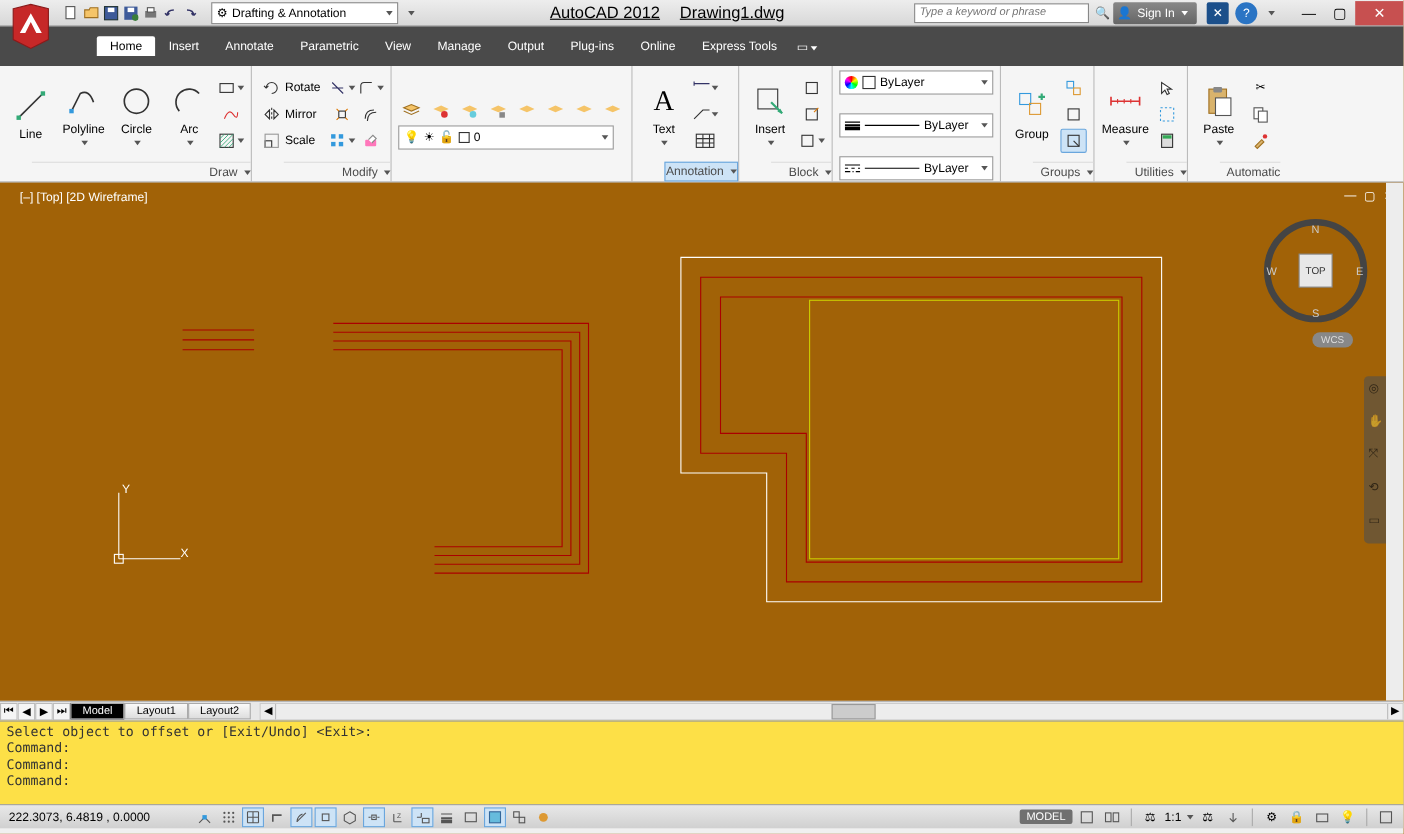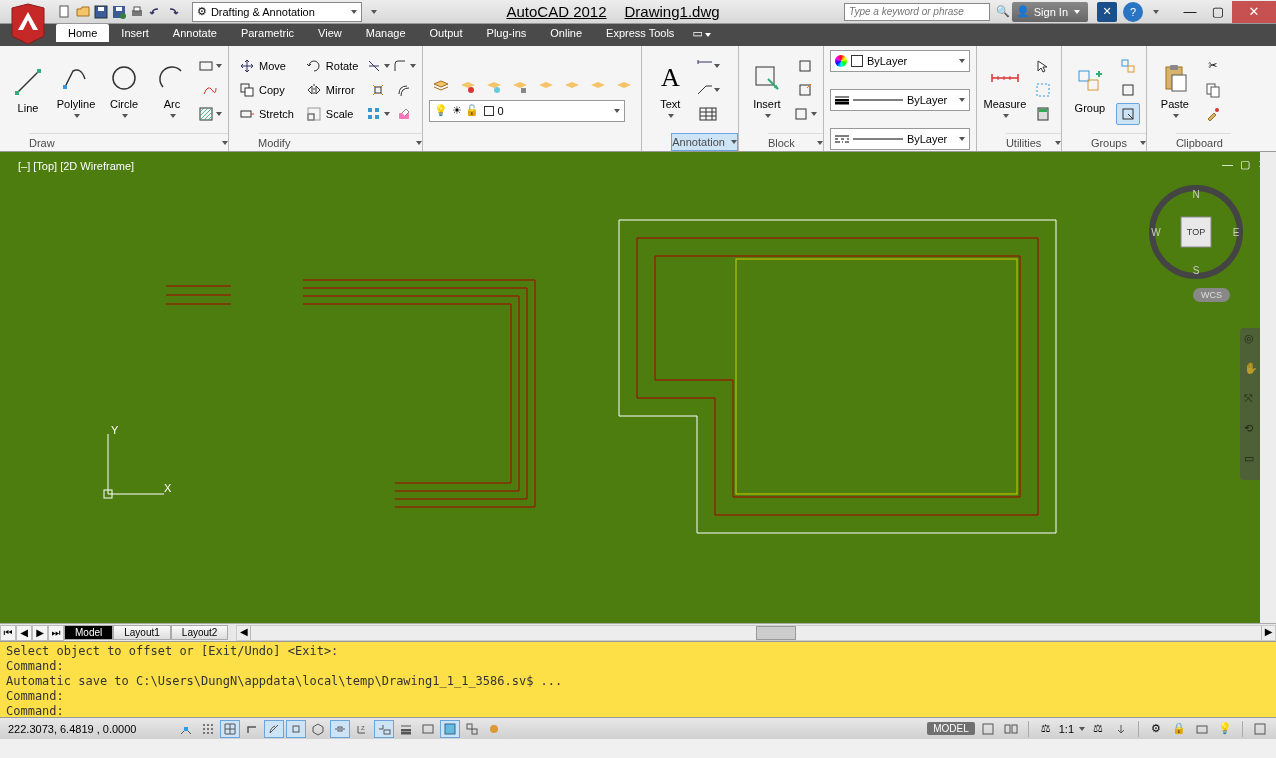--- a/index.html
+++ b/index.html
@@ -6,52 +6,52 @@
 body { font-family: "Segoe UI", Tahoma, sans-serif; font-size: 11px; background: #f0f0f0; overflow: hidden; width: 1276px; height: 758px; }
 
 
 .title-bar { height: 24px; background: linear-gradient(#ededed, #d8d8d8); display: flex; align-items: center; border-bottom: 1px solid #999; }
 .app-logo { width: 44px; height: 44px; position: absolute; left: 6px; top: 2px; z-index: 10; }
 .qat { display: flex; margin-left: 56px; gap: 0; align-items: center; }
 .qat-btn { width: 18px; height: 18px; display: flex; align-items: center; justify-content: center; cursor: pointer; }
 .workspace-dropdown { margin-left: 10px; height: 20px; background: #fff; border: 1px solid #888; display: flex; align-items: center; padding: 0 4px; font-size: 11px; min-width: 170px; }
 .workspace-dropdown .gear { margin-right: 4px; }
 .title-text { flex: 1; text-align: center; font-size: 15px; display: flex; justify-content: center; gap: 18px; text-decoration: underline; }
-.search-box { width: 146px; height: 18px; background: #fff; border: 1px solid #888; font-size: 10px; color: #888; font-style: italic; padding: 0 4px; margin-right: 4px; }
+.search-box { width: 159px; height: 18px; background: #fff; border: 1px solid #888; font-size: 10px; color: #888; font-style: italic; padding: 0 4px; margin-right: 4px; }
 .signin-area { background: linear-gradient(#888, #666); color: #fff; height: 20px; display: flex; align-items: center; padding: 0 8px 0 4px; border-radius: 2px; margin-right: 6px; font-size: 11px; gap: 4px; }
 .help-btn { width: 20px; height: 20px; display: flex; align-items: center; justify-content: center; margin: 0 3px; }
 .win-controls { display: flex; margin-left: 12px; }
 .win-btn { width: 28px; height: 22px; display: flex; align-items: center; justify-content: center; font-size: 13px; }
 .win-btn.close { background: #c75050; color: #fff; width: 44px; }
 
 
-.ribbon-tabs { height: 22px; background: #4a4a4a; display: flex; align-items: flex-start; padding-left: 56px; }
+.ribbon-tabs { height: 36px; background: #4a4a4a; display: flex; align-items: center; padding-left: 88px; }
 .ribbon-tab { padding: 3px 12px; color: #fff; font-size: 11px; cursor: pointer; }
 .ribbon-tab.active { background: #fff; color: #000; border-radius: 2px 2px 0 0; }
 
 
 .ribbon { height: 106px; background: #f5f5f5; display: flex; border-bottom: 1px solid #999; }
 .panel { border-right: 1px solid #bbb; display: flex; flex-direction: column; }
 .panel-body { flex: 1; display: flex; align-items: center; padding: 4px 6px; gap: 4px; }
-.panel-title { height: 18px; text-align: center; font-size: 11px; color: #4b4b4b; border-top: 1px solid #ddd; display: flex; align-items: center; justify-content: space-between; gap: 4px; margin-left: 29px; }
+.panel-title { height: 18px; text-align: center; font-size: 11px; color: #4b4b4b; border-top: 1px solid #ddd; display: flex; align-items: center; justify-content: flex-end; gap: 4px; margin-left: 29px; }
 .panel-title.highlight { background: #cde3f6; border: 1px solid #6aa6dd; }
 .big-tool { display: flex; flex-direction: column; align-items: center; justify-content: center; width: 44px; height: 70px; cursor: pointer; font-size: 11px; gap: 4px; }
 .big-tool .icon-slot { width: 32px; height: 32px; display: flex; align-items: center; justify-content: center; }
 .small-tool-row { display: flex; flex-direction: column; gap: 2px; }
 .small-tool { display: flex; align-items: center; gap: 4px; height: 22px; padding: 0 4px; cursor: pointer; font-size: 11px; }
 .small-tool .icon-slot { width: 16px; height: 16px; display: flex; align-items: center; justify-content: center; }
 .icon-grid { display: flex; flex-direction: column; gap: 2px; }
 .icon-grid-row { display: flex; gap: 2px; }
 .icon-btn { width: 24px; height: 22px; display: flex; align-items: center; justify-content: center; cursor: pointer; border-radius: 2px; }
 .icon-btn.pressed { background: #cde3f6; border: 1px solid #6aa6dd; }
 .dropdown-wide { border: 1px solid #999; background: #fff; height: 22px; display: flex; align-items: center; padding: 0 4px; font-size: 11px; justify-content: space-between; min-width: 170px; }
 .layer-combo { width: 196px; }
 
 
-.drawing-area { position: relative; background: #4d7c0f; height: 471px; overflow: hidden; }
+.drawing-area { position: relative; background: #a16207; height: 471px; overflow: hidden; }
 .viewport-label { position: absolute; left: 18px; top: 8px; color: #fff; font-size: 11px; }
 .vp-controls { position: absolute; right: 4px; top: 6px; display: flex; gap: 4px; color: #fff; }
 .vp-btn { width: 14px; height: 14px; cursor: pointer; color: #fff; }
 .ucs-icon { position: absolute; left: 108px; top: 272px; }
 .viewcube-area { position: absolute; right: 30px; top: 30px; width: 100px; height: 100px; }
 .wcs-badge { position: absolute; right: 46px; top: 136px; background: #888; color: #ddd; font-size: 9px; padding: 2px 8px; border-radius: 8px; }
 .nav-bar { position: absolute; right: 4px; top: 176px; width: 32px; background: rgba(80,80,80,0.6); border-radius: 4px; padding: 4px 0; display: flex; flex-direction: column; align-items: center; gap: 6px; }
 .nav-bar .nav-btn { width: 24px; height: 24px; opacity: 0.6; cursor: pointer; }
 .canvas-svg { position: absolute; inset: 0; }
 .watermark { position: absolute; right: 90px; bottom: 24px; color: #555; font-size: 18px; letter-spacing: 1px; font-family: Georgia, serif; }
@@ -253,48 +253,20 @@
         <span class="tri-down"></span>
       </div>
   </div>
 
   <div class="panel">
     <div class="panel-body">
       <div class="small-tool-row">
         <div class="small-tool">
             <div class="icon-slot">
               <svg width="16" height="16">
-                <path d="M8 2 L8 14 M2 8 L14 8 M8 2 L6 4 M8 2 L10 4 M8 14 L6 12 M8 14 L10 12 M2 8 L4 6 M2 8 L4 10 M14 8 L12 6 M14 8 L12 10" stroke="#336" fill="none"></path>
-              </svg>
-            </div>
-            <span>Move</span>
-          </div>
-        <div class="small-tool">
-            <div class="icon-slot">
-              <svg width="16" height="16">
-                <rect x="2" y="2" width="8" height="8" fill="none" stroke="#333"></rect>
-                <rect x="6" y="6" width="8" height="8" fill="#fff" stroke="#333"></rect>
-              </svg>
-            </div>
-            <span>Copy</span>
-          </div>
-        <div class="small-tool">
-            <div class="icon-slot">
-              <svg width="16" height="16">
-                <rect x="2" y="5" width="10" height="6" fill="none" stroke="#333"></rect>
-                <path d="M12 8 L15 8" stroke="#d33"></path>
-              </svg>
-            </div>
-            <span>Stretch</span>
-          </div>
-      </div>
-      <div class="small-tool-row">
-        <div class="small-tool">
-            <div class="icon-slot">
-              <svg width="16" height="16">
                 <path d="M3 8 A5 5 0 1 1 8 13" fill="none" stroke="#333"></path>
                 <path d="M3 8 L1 6 M3 8 L5 6" stroke="#333"></path>
               </svg>
             </div>
             <span>Rotate</span>
           </div>
         <div class="small-tool">
             <div class="icon-slot">
               <svg width="16" height="16">
                 <path d="M8 2 L8 14" stroke="#333" stroke-dasharray="2"></path>
@@ -562,63 +534,20 @@
     <div class="panel-title">
         <span>Properties</span>
         <span class="tri-down"></span>
       </div>
   </div>
 
   <div class="panel">
     <div class="panel-body">
       <div class="big-tool">
         <div class="icon-slot">
-            <svg width="30" height="20">
-              <path d="M2 10 L28 10 M2 6 L2 14 M28 6 L28 14" stroke="#d33" stroke-width="1.5"></path>
-              <path d="M8 8 L8 12 M14 8 L14 12 M20 8 L20 12" stroke="#d33"></path>
-            </svg>
-          </div>
-        <span>Measure</span>
-          <span class="tri-down"></span>
-      </div>
-      <div class="icon-grid">
-        <div class="icon-grid-row">
-            <div class="icon-btn">
-              <svg width="16" height="16">
-                <path d="M3 3 L3 13 L6 10 L8 14 L10 13 L8 9 L12 9 Z" fill="#fff" stroke="#333"></path>
-              </svg>
-            </div>
-          </div>
-        <div class="icon-grid-row">
-            <div class="icon-btn">
-              <svg width="16" height="16">
-                <rect x="2" y="2" width="12" height="12" fill="none" stroke="#39d" stroke-dasharray="2"></rect>
-              </svg>
-            </div>
-          </div>
-        <div class="icon-grid-row">
-            <div class="icon-btn">
-              <svg width="16" height="16">
-                <rect x="3" y="2" width="10" height="12" fill="#ddd" stroke="#333"></rect>
-                <rect x="4" y="3" width="8" height="3" fill="#3a5"></rect>
-              </svg>
-            </div>
-          </div>
-      </div>
-    </div>
-    <div class="panel-title">
-        <span>Utilities</span>
-        <span class="tri-down"></span>
-      </div>
-  </div>
-
-  <div class="panel">
-    <div class="panel-body">
-      <div class="big-tool">
-        <div class="icon-slot">
             <svg width="28" height="28">
               <rect x="3" y="3" width="10" height="10" fill="none" stroke="#39d"></rect>
               <rect x="12" y="12" width="10" height="10" fill="none" stroke="#d93"></rect>
               <path d="M20 6 L26 6 M23 3 L23 9" stroke="#3a7" stroke-width="2"></path>
             </svg>
           </div>
         <span>Group</span>
       </div>
       <div class="icon-grid">
         <div class="icon-grid-row">
@@ -641,20 +570,63 @@
               <svg width="16" height="16">
                 <rect x="3" y="3" width="10" height="10" fill="none" stroke="#333"></rect>
                 <path d="M8 8 L13 13" stroke="#333"></path>
               </svg>
             </div>
           </div>
       </div>
     </div>
     <div class="panel-title">
         <span>Groups</span>
+        <span class="tri-down"></span>
+      </div>
+  </div>
+
+  <div class="panel">
+    <div class="panel-body">
+      <div class="big-tool">
+        <div class="icon-slot">
+            <svg width="30" height="20">
+              <path d="M2 10 L28 10 M2 6 L2 14 M28 6 L28 14" stroke="#d33" stroke-width="1.5"></path>
+              <path d="M8 8 L8 12 M14 8 L14 12 M20 8 L20 12" stroke="#d33"></path>
+            </svg>
+          </div>
+        <span>Measure</span>
+          <span class="tri-down"></span>
+      </div>
+      <div class="icon-grid">
+        <div class="icon-grid-row">
+            <div class="icon-btn">
+              <svg width="16" height="16">
+                <path d="M3 3 L3 13 L6 10 L8 14 L10 13 L8 9 L12 9 Z" fill="#fff" stroke="#333"></path>
+              </svg>
+            </div>
+          </div>
+        <div class="icon-grid-row">
+            <div class="icon-btn">
+              <svg width="16" height="16">
+                <rect x="2" y="2" width="12" height="12" fill="none" stroke="#39d" stroke-dasharray="2"></rect>
+              </svg>
+            </div>
+          </div>
+        <div class="icon-grid-row">
+            <div class="icon-btn">
+              <svg width="16" height="16">
+                <rect x="3" y="2" width="10" height="12" fill="#ddd" stroke="#333"></rect>
+                <rect x="4" y="3" width="8" height="3" fill="#3a5"></rect>
+              </svg>
+            </div>
+          </div>
+      </div>
+    </div>
+    <div class="panel-title">
+        <span>Utilities</span>
         <span class="tri-down"></span>
       </div>
   </div>
 
   <div class="panel" style="border-right:none">
     <div class="panel-body">
       <div class="big-tool">
         <div class="icon-slot">
             <svg width="26" height="30">
               <rect x="4" y="4" width="16" height="22" fill="#d9b36c" stroke="#a07020"></rect>
@@ -681,21 +653,21 @@
             <div class="icon-btn">
               <svg width="16" height="16">
                 <path d="M3 13 L9 7 L11 9 L5 15 Z" fill="#d9b36c" stroke="#a07020"></path>
                 <circle cx="12" cy="4" r="2" fill="#d33"></circle>
               </svg>
             </div>
           </div>
       </div>
     </div>
     <div class="panel-title">
-        <span>Clipboard</span>
+        <span>Automatic</span>
       </div>
   </div>
 
 </div>
 
 <div class="drawing-area">
   <div class="viewport-label">[–] [Top] [2D Wireframe]</div>
   <div class="vp-controls">
     <span class="vp-btn">—</span>
     <span class="vp-btn">▢</span>
@@ -766,21 +738,20 @@
   <div class="hscroll">
     <div style="position:absolute;left:0;width:14px;height:100%;border-right:1px solid #bbb;text-align:center">◀</div>
     <div style="position:absolute;right:0;width:14px;height:100%;border-left:1px solid #bbb;text-align:center">▶</div>
     <div style="position:absolute;left:50%;width:40px;height:100%;background:#ccc;border:1px solid #999"></div>
   </div>
 </div>
 
 <div class="command-window">
   <div class="line">Select object to offset or [Exit/Undo] &lt;Exit&gt;:</div>
   <div class="line">Command:</div>
-  <div class="line">Automatic save to C:\Users\DungN\appdata\local\temp\Drawing1_1_1_3586.sv$ ...</div>
   <div class="line">Command:</div>
   <div class="line">Command:</div>
 </div>
 
 <div class="status-bar">
   <div class="coords">222.3073, 6.4819 , 0.0000</div>
   <div class="status-btns">
     <div class="status-btn">
         <svg width="14" height="14">
           <path d="M2 12 L7 7 L12 12" stroke="#555" fill="none"></path>

